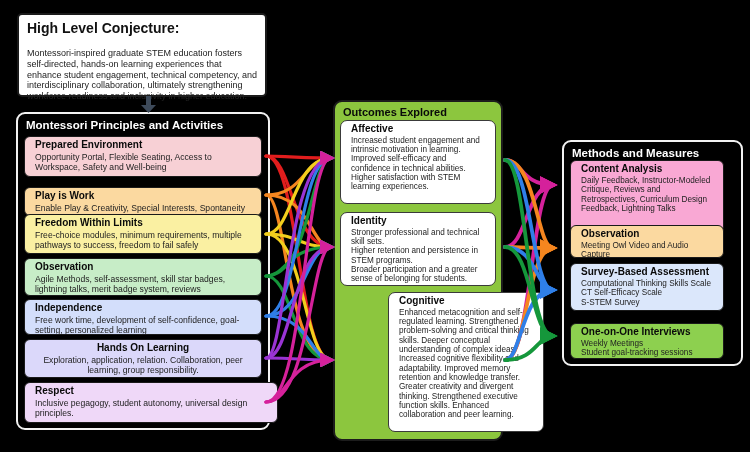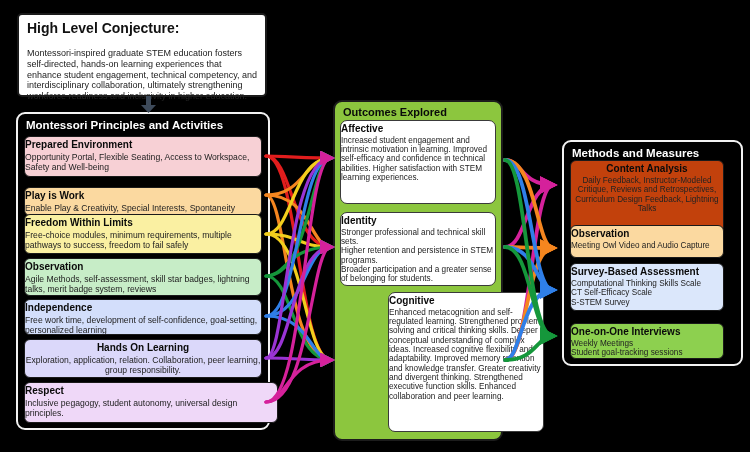--- a/index.html
+++ b/index.html
@@ -25,21 +25,21 @@
     color:#fff;font-size:11.5px;font-weight:bold;padding:5px 8px 3px 8px;
   }
   .outcol{
     left:333px;top:100px;width:170px;height:341px;background:#8cc63e;
     border:2px solid #1c1c1c;border-radius:9px;z-index:2;
   }
   .outcol .chead{color:#0a0a0a;font-size:11px;font-weight:bold;padding:4px 8px 2px 8px;}
 
   
   .node{
-    border:1.5px solid #1a1a1a;border-radius:6px;padding:2px 0;z-index:3;
+    border:1.5px solid #1a1a1a;border-radius:6px;padding:2px 10px;z-index:3;
     overflow:hidden;background:#fff;
   }
   .node .ntitle{font-size:10px;font-weight:bold;line-height:1.25;color:#0a0a0a;}
   .node .ndesc{font-size:8.6px;line-height:1.18;color:#222;}
   .node.mid .ndesc{font-size:8.2px;line-height:1.14;}
   .node.mid{border-color:#3a3a3a;border-radius:7px;}
   .node.rgt .ndesc{font-size:8.2px;line-height:1.16;}
   .prelines{white-space:pre-line;}
 
   
@@ -104,21 +104,21 @@
 Broader participation and a greater sense of belonging for students.</div>
 </div>
 <div class="abs node mid" style="left:340px;top:292px;width:156px;height:140px;margin-left:48px;">
   <div class="ntitle">Cognitive</div>
   <div class="ndesc">Enhanced metacognition and self-regulated learning. Strengthened problem-solving and critical thinking skills. Deeper conceptual understanding of complex ideas. Increased cognitive flexibility and adaptability. Improved memory retention and knowledge transfer. Greater creativity and divergent thinking. Strengthened executive function skills. Enhanced collaboration and peer learning.</div>
 </div>
 
 <div class="abs container right">
   <div class="chead">Methods and Measures</div>
 </div>
-<div class="abs node rgt" style="left: 570px; top: 160px; width: 154px; height: 72px; background-color: #c2410c; text-align: center;">
+<div class="abs node rgt" style="left: 570px; top: 160px; width: 154px; height: 72px; background-color: #f9a8d4;">
   <div class="ntitle">Content Analysis</div>
   <div class="ndesc">Daily Feedback, Instructor-Modeled Critique, Reviews and Retrospectives, Curriculum Design Feedback, Lightning Talks</div>
 </div>
 <div class="abs node rgt" style="left: 570px; top: 225px; width: 154px; height: 33px; background-color: rgb(251, 217, 160);">
   <div class="ntitle">Observation</div>
   <div class="ndesc">Meeting Owl Video and Audio Capture</div>
 </div>
 <div class="abs node rgt" style="left: 570px; top: 263px; width: 154px; height: 48px; background-color: rgb(219, 231, 251);">
   <div class="ntitle">Survey-Based Assessment</div>
   <div class="ndesc prelines">Computational Thinking Skills Scale

